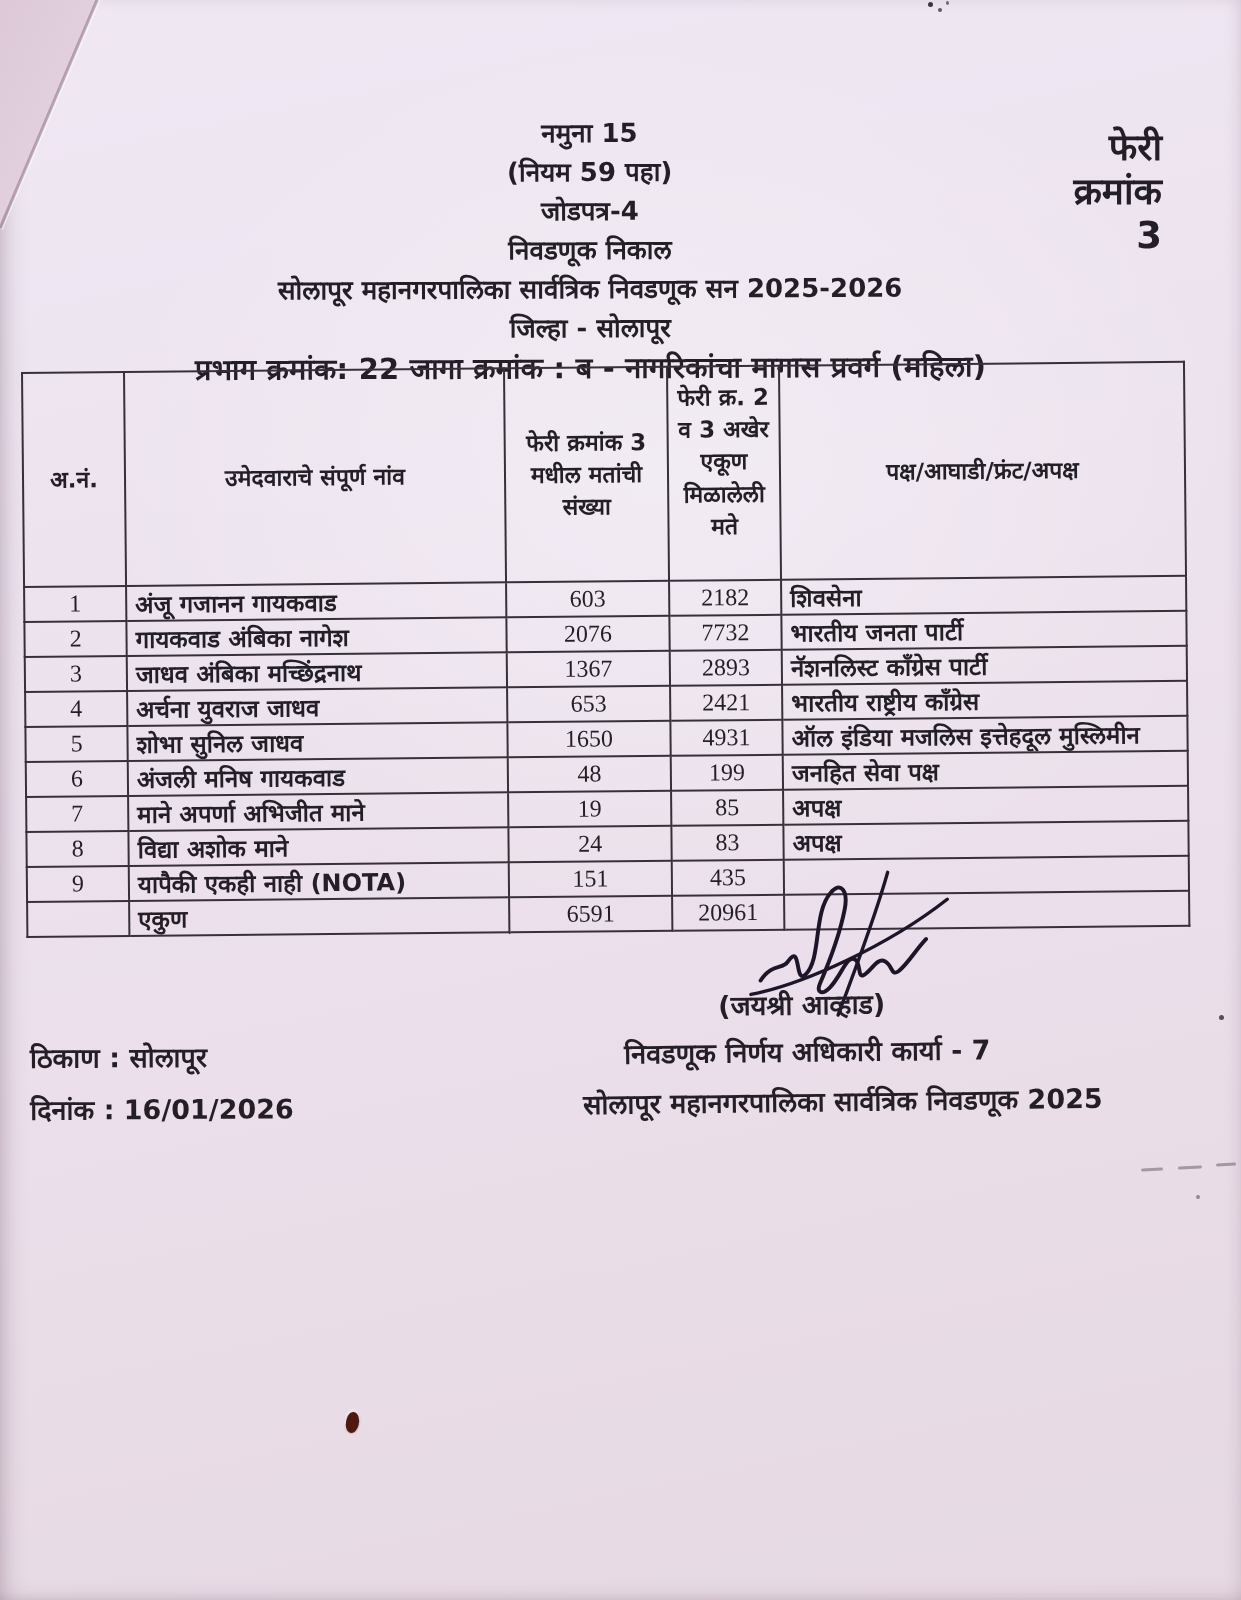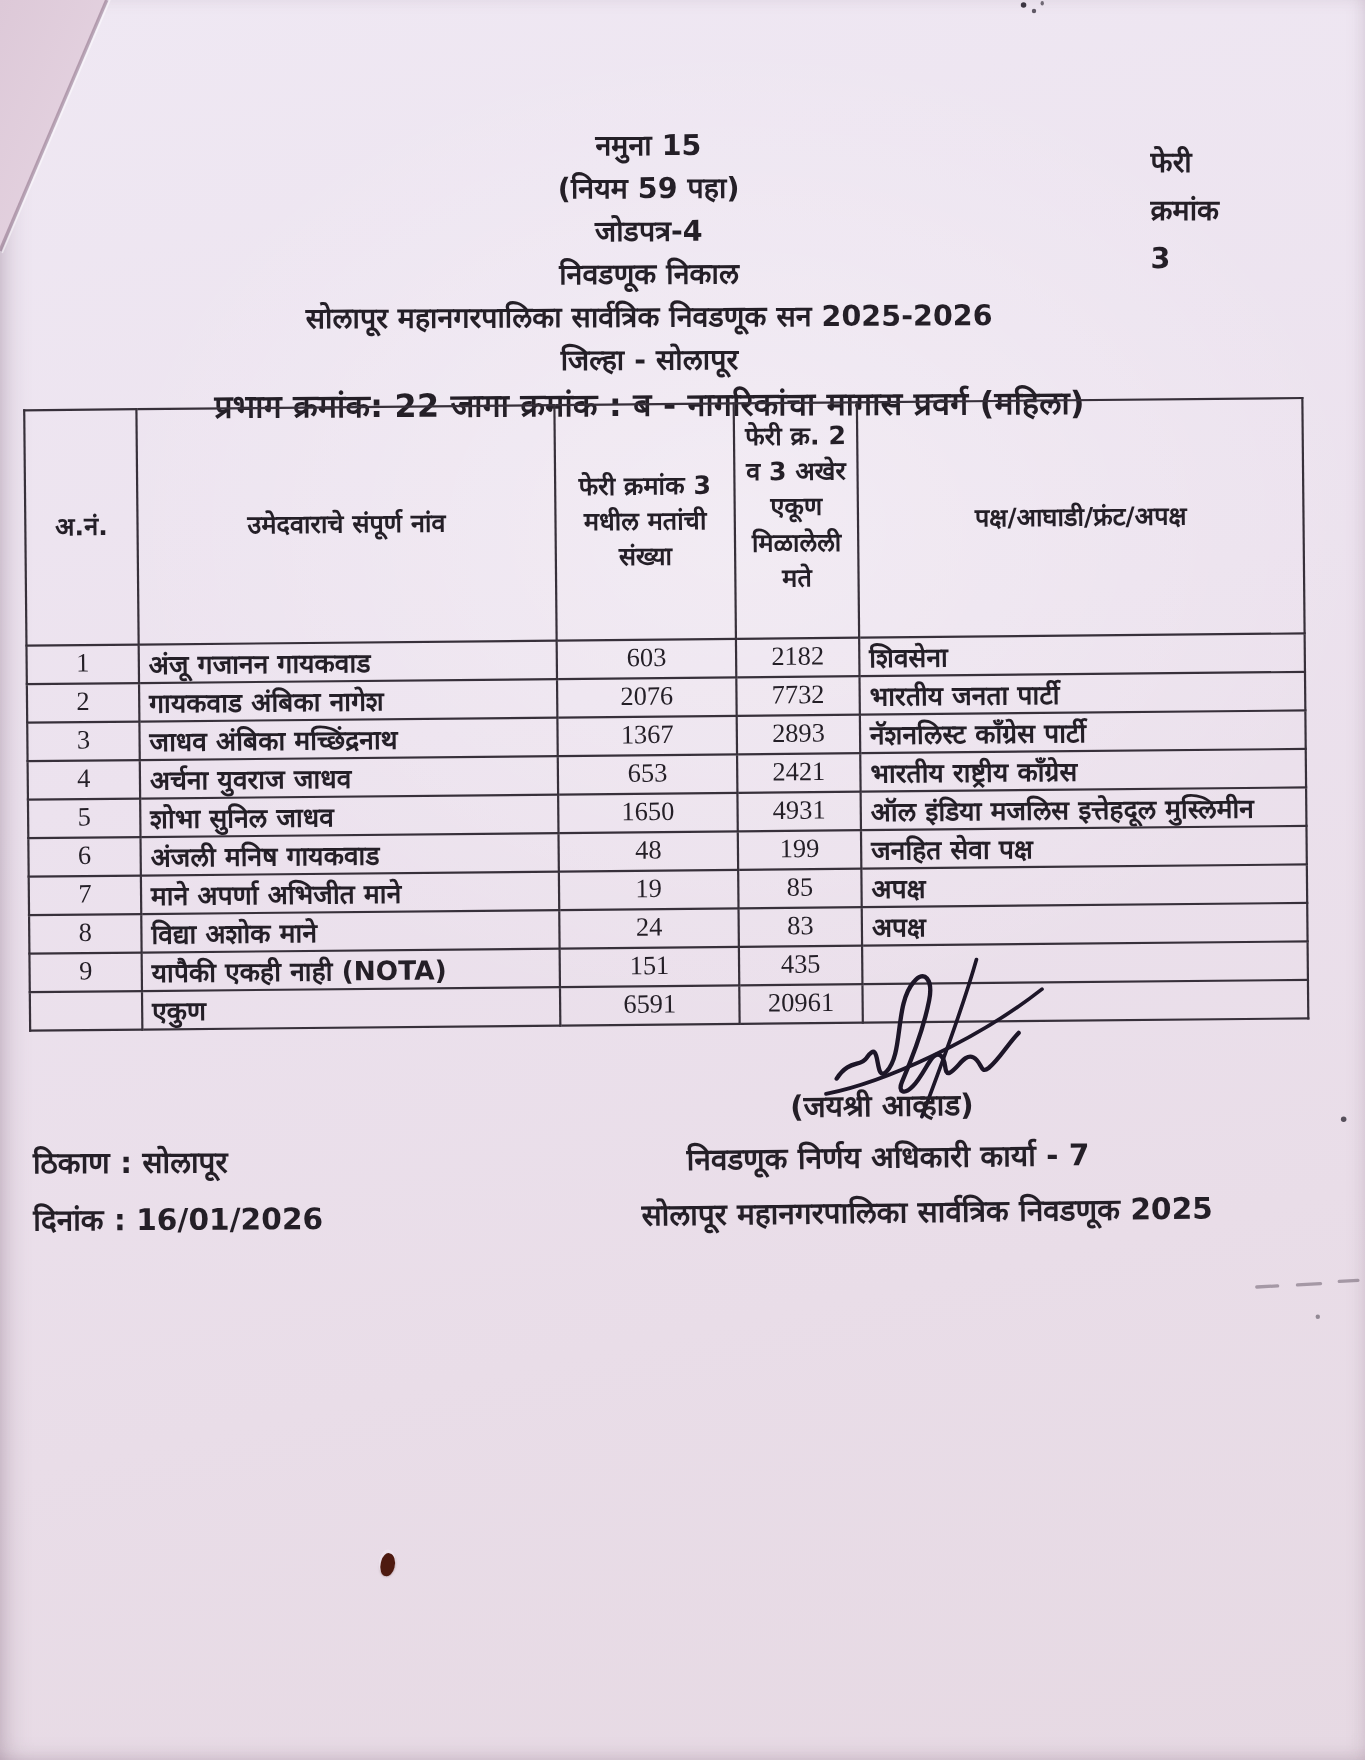--- a/index.html
+++ b/index.html
@@ -30,22 +30,22 @@
   .smudge{position:absolute;border-radius:50%;background:#3c3642;}
   .dash{position:absolute;background:#6e6070;opacity:.55;border-radius:2px;}
   
   .doc-header{
     position:absolute;top:114px;left:0;width:1180px;
     text-align:center;transform:rotate(-.25deg);
   }
   .doc-header .h-line{font-weight:700;font-size:26px;line-height:39px;}
   .doc-header .h-big{font-weight:700;font-size:29px;line-height:40px;letter-spacing:.2px;}
   .round-box{
-    position:absolute;top:126px;left:1046px;width:140px;
-    text-align:left;font-weight:700;font-size:26px;line-height:44px;
+    position:absolute;top:126px;left:1022px;width:140px;
+    text-align:right;font-weight:700;font-size:37px;line-height:44px;
   }
   
   .tbl-wrap{position:absolute;left:21px;top:372px;width:1162px;transform:rotate(-.55deg);transform-origin:left top;}
   table.results{border-collapse:collapse;table-layout:fixed;width:1162px;background:transparent;}
   table.results col.c1{width:102px;}
   table.results col.c2{width:380px;}
   table.results col.c3{width:163px;}
   table.results col.c4{width:112px;}
   table.results col.c5{width:405px;}
   table.results th,table.results td{

